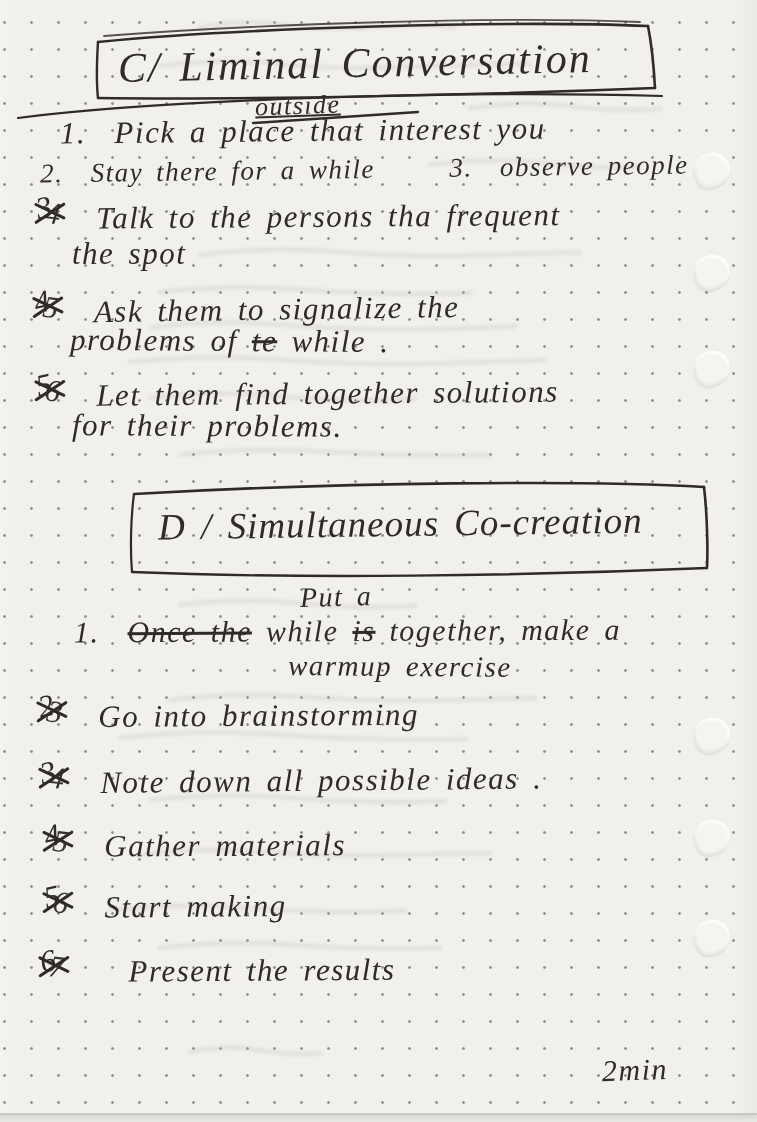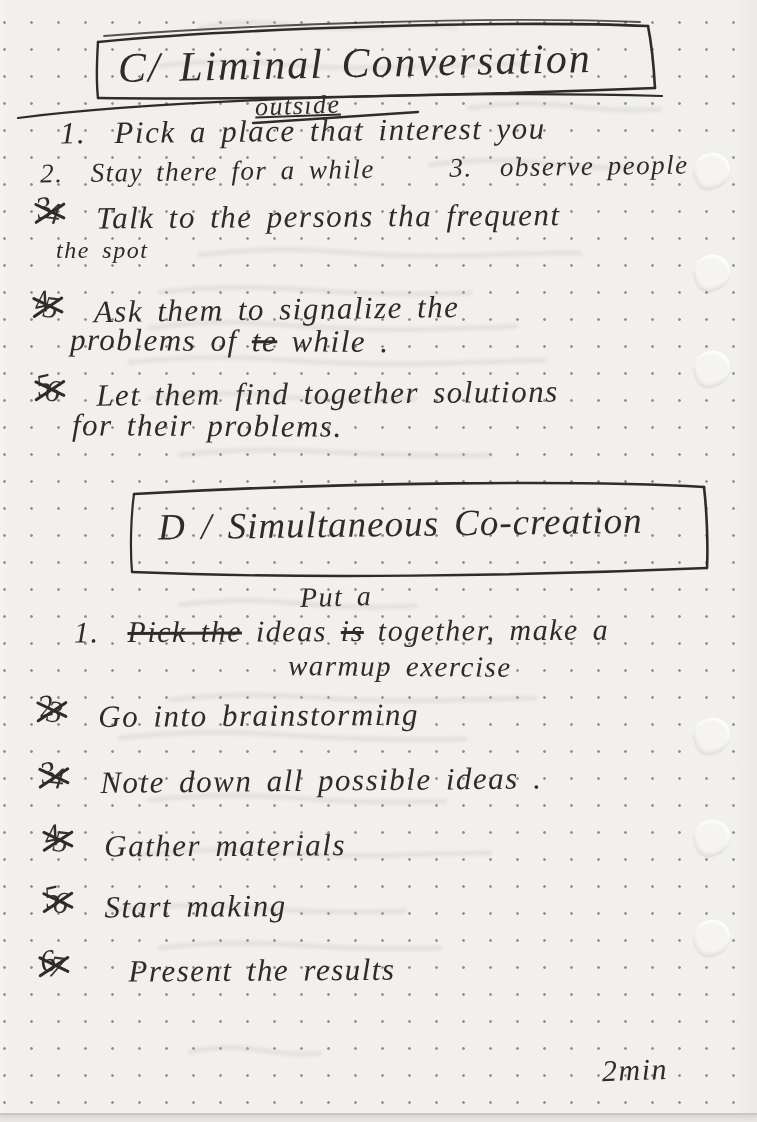--- a/index.html
+++ b/index.html
@@ -119,21 +119,21 @@
     <span>observe people</span>
   </div>
 
   <div class="hl" style="left:36px;top:193px;font-size:31px;transform:rotate(-0.4deg)">
     <span class="scrib">
       <span class="d1">3</span>
       <span class="d2">4</span>
     </span>
     <span>Talk to the persons tha frequent</span>
   </div>
-  <div class="hl" style="left:56px;top:238px;font-size:24px">
+  <div class="hl" style="left:72px;top:238px;font-size:31px">
     <span>the spot</span>
   </div>
 
   <div class="hl" style="left:34px;top:286px;font-size:31px;transform:rotate(-0.8deg)">
     <span class="scrib">
       <span class="d1">4</span>
       <span class="d2">5</span>
     </span>
     <span>Ask them to signalize the</span>
   </div>
@@ -156,23 +156,23 @@
     <span>for their problems.</span>
   </div>
 
   <div class="hl title-d" style="left:158px;top:505px;transform:rotate(-0.8deg)">D / Simultaneous Co-creation</div>
 
   <div class="hl" style="left:300px;top:583px;font-size:28px;transform:rotate(-1.5deg)">
     <span>Put a</span>
   </div>
   <div class="hl" style="left:74px;top:616px;font-size:30px;transform:rotate(-0.3deg)">
     <span class="marker">1.</span>
-    <span class="struck">Pick the</span>
-    <span> </span>
-    <span>ideas</span>
+    <span class="struck">Once the</span>
+    <span> </span>
+    <span>while</span>
     <span> </span>
     <span class="struck">is</span>
     <span> </span>
     <span>together, make a</span>
   </div>
   <div class="hl" style="left:288px;top:652px;font-size:29px;transform:rotate(0.4deg)">
     <span>warmup exercise</span>
   </div>
 
   <div class="hl" style="left:38px;top:692px;font-size:31px;transform:rotate(-0.4deg)">

